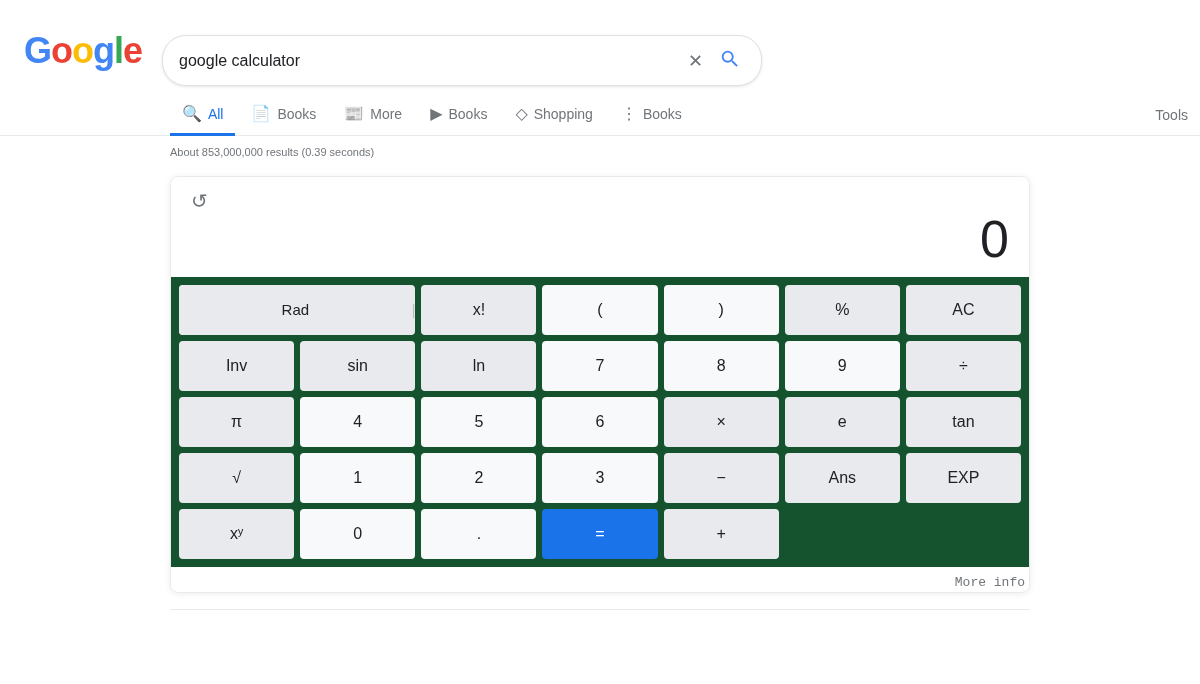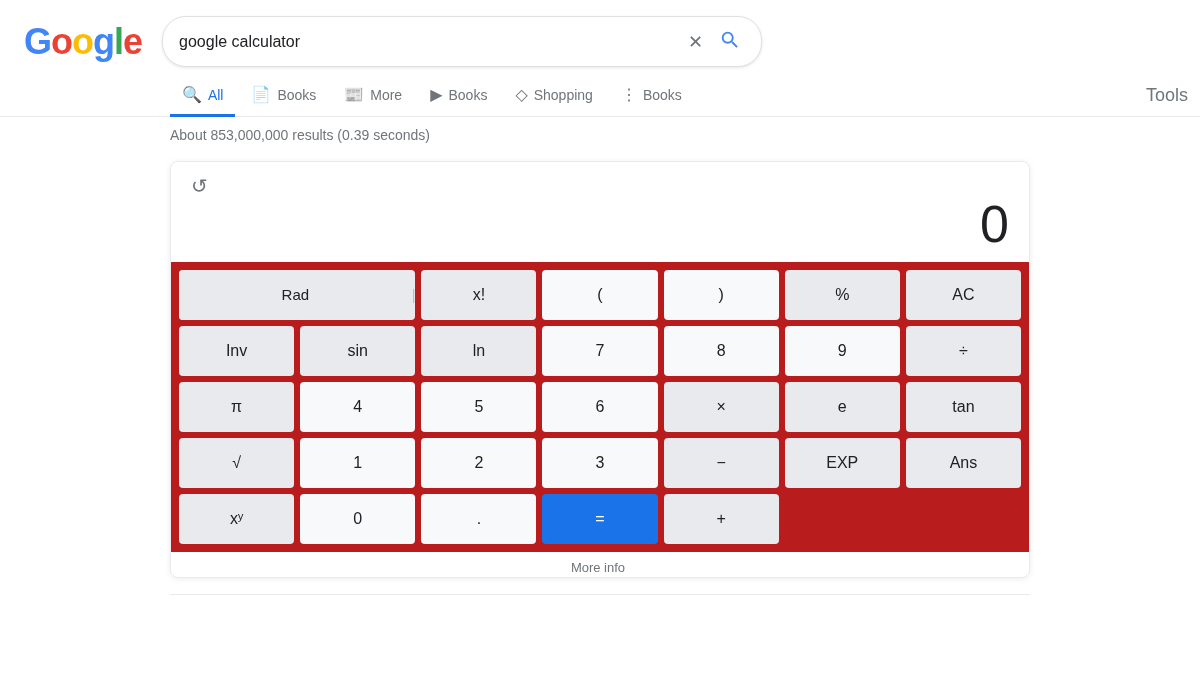--- a/index.html
+++ b/index.html
@@ -9,44 +9,44 @@
     .header { display: flex; align-items: center; padding: 16px 24px 0 24px; gap: 20px; }
     .logo { display: flex; align-items: center; font-size: 36px; font-weight: 700; letter-spacing: -1px; text-decoration: none; }
     .logo-g { color: #4285F4; }
     .logo-o1 { color: #EA4335; }
     .logo-o2 { color: #FBBC05; }
     .logo-g2 { color: #4285F4; }
     .logo-l { color: #34A853; }
     .logo-e { color: #EA4335; }
 
     .search-bar-wrapper { flex: 1; max-width: 600px; }
-    .search-bar { display: flex; align-items: center; border: 1px solid #dfe1e5; border-radius: 24px; padding: 8px 16px; gap: 12px; background: #fff; box-shadow: 0 1px 3px rgba(0,0,0,0.1); }
+    .search-bar { display: flex; align-items: center; border: 1px solid #dfe1e5; border-radius: 24px; padding: 8px 16px; gap: 12px; background: #fff; box-shadow: 0 1px 3px rgba(0,0,0,0.1); margin-top: 19px; }
     .search-input { flex: 1; border: none; outline: none; font-size: 16px; color: #202124; background: transparent; }
     .search-clear { cursor: pointer; color: #70757a; font-size: 18px; }
     .search-icon-btn { cursor: pointer; background: none; border: none; padding: 4px; }
     .search-icon-btn svg { width: 22px; height: 22px; fill: #4285F4; }
 
     
     .nav-tabs { display: flex; align-items: center; padding: 8px 0 0 170px; border-bottom: 1px solid #e8eaed; gap: 4px; }
     .nav-tab { display: flex; align-items: center; gap: 6px; padding: 10px 12px; font-size: 14px; color: #70757a; cursor: pointer; text-decoration: none; border-bottom: 3px solid transparent; margin-bottom: -1px; white-space: nowrap; }
     .nav-tab.active { color: #1a73e8; border-bottom: 3px solid #1a73e8; }
     .nav-tab .tab-icon { font-size: 16px; }
-    .tools-tab { margin-left: auto; padding: 10px 12px; font-size: 18px; color: #70757a; cursor: pointer; }
+    .tools-tab { margin-left: auto; padding: 10px 12px; font-size: 14px; color: #70757a; cursor: pointer; }
 
     
-    .results-info { padding: 10px 170px; font-size: 14px; color: #70757a; }
+    .results-info { padding: 10px 170px; font-size: 11px; color: #70757a; }
 
     
     .calc-wrapper { margin: 8px 170px 16px 170px; border: 1px solid #e8eaed; border-radius: 8px; overflow: hidden; box-shadow: 0 1px 6px rgba(0,0,0,0.08); }
 
     .calc-display { background: #fff; padding: 12px 20px 8px 20px; min-height: 80px; position: relative; }
     .calc-history-icon { color: #70757a; font-size: 20px; cursor: pointer; }
     .calc-result { text-align: right; font-size: 52px; font-weight: 400; color: #202124; padding: 0 0 4px 0; line-height: 1; }
 
-    .calc-buttons { background: #b91c1c; padding: 8px; display: grid; grid-template-columns: repeat(7, 1fr); gap: 6px; }
+    .calc-buttons { background: #14532d; padding: 8px; display: grid; grid-template-columns: repeat(7, 1fr); gap: 6px; }
 
     .calc-btn {
       background: #e8eaed;
       border: none;
       border-radius: 4px;
       font-size: 16px;
       color: #202124;
       cursor: pointer;
       padding: 16px 8px;
       text-align: center;
@@ -56,21 +56,21 @@
     .calc-btn.light { background: #f8f9fa; }
     .calc-btn.blue { background: #1a73e8; color: #fff; }
     .rad-deg-container { display: flex; background: #e8eaed; border-radius: 4px; overflow: hidden; grid-column: span 2; }
     .rad-deg-container .rad-part, .rad-deg-container .deg-part {
       flex: 1; padding: 16px 4px; font-size: 15px; text-align: center; cursor: pointer; color: #202124;
       background: #e8eaed;
     }
     .rad-deg-container .sep { color: #bbb; display: flex; align-items: center; font-size: 14px; }
 
     
-    .more-info { text-align: center; padding: 8px 4px 2px 0; font-size: 13px; color: #70757a; }
+    .more-info { text-align: right; padding: 8px 4px 2px 0; font-size: 13px; color: #70757a; font-family: Liberation Mono, monospace; }
     .divider { border: none; border-top: 1px solid #e8eaed; margin: 8px 170px 0 170px; }
   </style>
 </head>
 <body>
 
 <div class="header">
   <a class="logo" href="#">
     <span class="logo-g">G</span>
       <span class="logo-o1">o</span>
       <span class="logo-o2">o</span>
@@ -155,22 +155,22 @@
     <button class="calc-btn">×</button>
 
     <button class="calc-btn">e</button>
     <button class="calc-btn">tan</button>
     <button class="calc-btn">√</button>
     <button class="calc-btn light">1</button>
     <button class="calc-btn light">2</button>
     <button class="calc-btn light">3</button>
     <button class="calc-btn">−</button>
 
+    <button class="calc-btn">Ans</button>
     <button class="calc-btn">EXP</button>
-    <button class="calc-btn">Ans</button>
     <button class="calc-btn">xʸ</button>
     <button class="calc-btn light">0</button>
     <button class="calc-btn light">.</button>
     <button class="calc-btn blue">=</button>
     <button class="calc-btn">+</button>
   </div>
   <div class="more-info">
     <span>More info</span>
   </div>
 </div>

